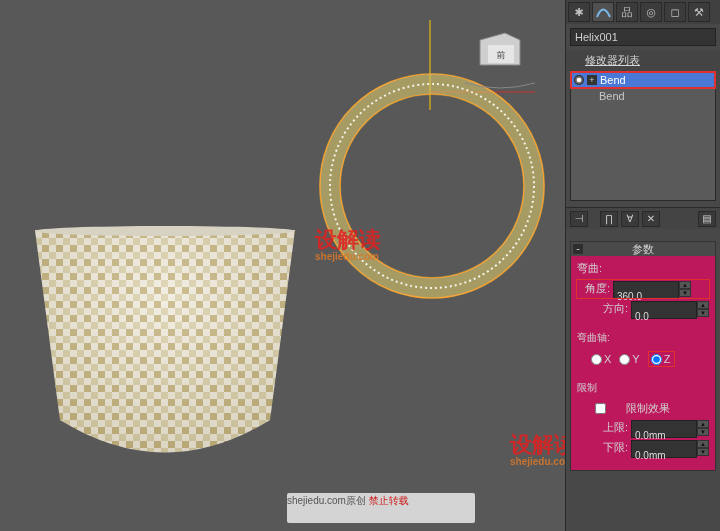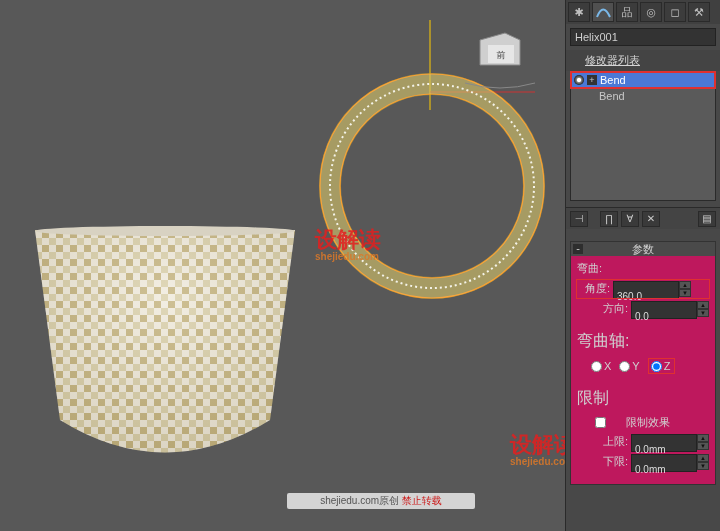--- a/index.html
+++ b/index.html
@@ -30,25 +30,24 @@
   .watermark2 {
     position: absolute;
     left: 510px; top: 430px;
     font-size: 22px; font-weight: bold;
     color: rgba(227,30,30,0.85);
   }
   .watermark2 .sub { font-size: 10px; color: rgba(220,120,40,0.85); display: block; margin-top: -4px; }
   .bottom-label {
     position: absolute;
     left: 287px; top: 493px;
-    width: 188px; height: 16px;
+    width: 188px; height: 30px;
     background: #d4d4d4;
     color: #555;
     font-size: 10px;
-    text-align: center;
     line-height: 15px;
     border-radius: 2px;
   }
   .bottom-label .red { color: #cc1a1a; }
   .side-panel {
     position: absolute;
     left: 565px; top: 0;
     width: 155px; height: 531px;
     background: #484848;
     border-left: 1px solid #2a2a2a;
@@ -228,21 +227,21 @@
     display: flex;
     align-items: center;
     gap: 20px;
     padding-left: 18px;
     margin-bottom: 4px;
   }
   .chk-row input { width: 11px; height: 11px; }
   .divider-label {
     margin-top: 14px;
     margin-bottom: 6px;
-    font-size: 16px;
+    font-size: 10px;
   }
 </style>
 </head>
 <body>
 
 <div class="viewport">
   <svg viewBox="0 0 565 531">
 
     <line x1="430" y1="110" x2="430" y2="20" stroke="#ffcc00" stroke-width="1"></line>
     <line x1="430" y1="92" x2="535" y2="92" stroke="#cc3333" stroke-width="1"></line>

